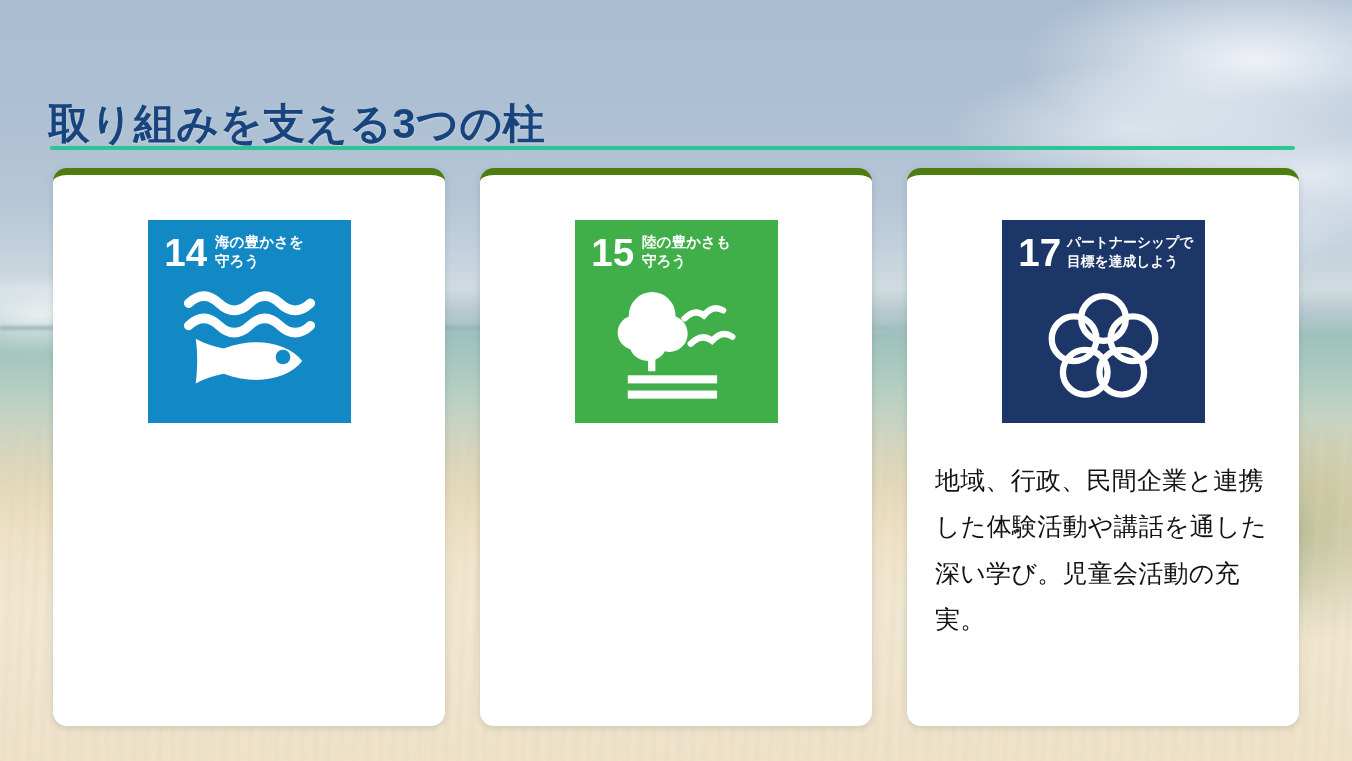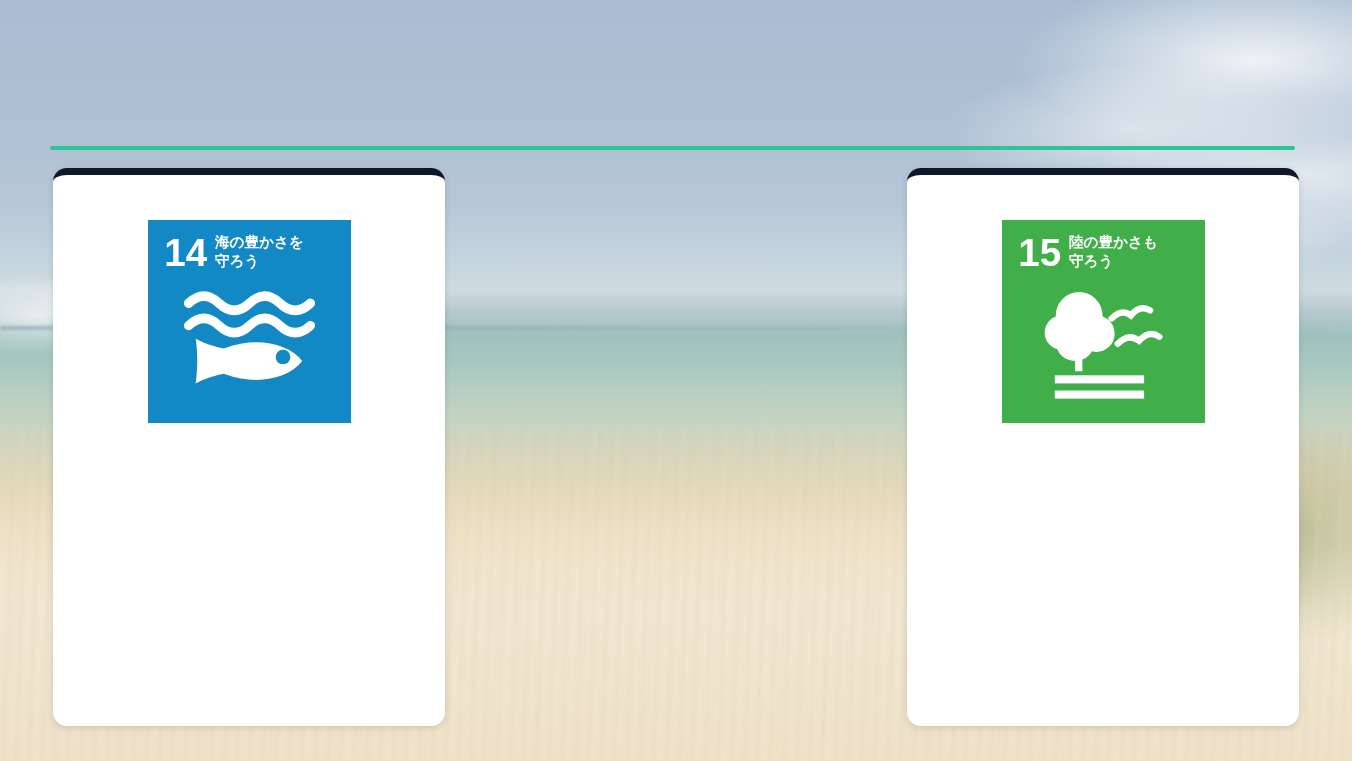--- a/index.html
+++ b/index.html
@@ -106,21 +106,21 @@
     height: 558px;
     display: flex;
     justify-content: space-between;
   }
   .card {
     position: relative;
     width: 392px;
     height: 558px;
     background: #ffffff;
     border-radius: 14px;
-    border-top: 7px solid #0f172a;
+    border-top: 7px solid #4d7c0f;
     box-sizing: border-box;
     box-shadow: 0 2px 7px rgba(40,60,80,0.16);
     display: flex;
     flex-direction: column;
     align-items: center;
     overflow: hidden;
   }
 
   
   .sdg-tile {
@@ -151,20 +151,21 @@
 </style>
 </head>
 <body>
 
 <div class="slide">
 
   <div class="bg-photo"></div>
   <div class="bg-sea-line"></div>
   <div class="bg-texture"></div>
 
+  <h1 class="page-title">取り組みを支える3つの柱</h1>
 
   <div class="title-rule"></div>
 
   <div class="cards">
 
     <div class="card">
       <div class="sdg-tile">
         <svg viewBox="0 0 100 100" xmlns="http://www.w3.org/2000/svg" aria-hidden="true">
           <rect x="0" y="0" width="100" height="100" fill="#1289c4"></rect>
           <text x="8" y="22.5" font-family="'Liberation Sans', sans-serif" font-size="19" font-weight="700" fill="#ffffff">14</text>
@@ -207,15 +208,34 @@
           </g>
 
           <g fill="#ffffff">
             <rect x="26" y="76.5" width="44" height="4"></rect>
             <rect x="26" y="84" width="44" height="4"></rect>
           </g>
         </svg>
       </div>
     </div>
 
+    <div class="card">
+      <div class="sdg-tile">
+        <svg viewBox="0 0 100 100" xmlns="http://www.w3.org/2000/svg" aria-hidden="true">
+          <rect x="0" y="0" width="100" height="100" fill="#1d3668"></rect>
+          <text x="8" y="22.5" font-family="'Liberation Sans', sans-serif" font-size="19" font-weight="700" fill="#ffffff">17</text>
+          <text x="32" y="13.5" font-family="'Liberation Sans', sans-serif" font-size="6.8" font-weight="700" fill="#ffffff">パートナーシップで</text>
+          <text x="32" y="22.8" font-family="'Liberation Sans', sans-serif" font-size="6.8" font-weight="700" fill="#ffffff">目標を達成しよう</text>
+
+          <g fill="none" stroke="#ffffff" stroke-width="3.1">
+            <circle cx="50" cy="48.5" r="11"></circle>
+            <circle cx="35.5" cy="58.5" r="11"></circle>
+            <circle cx="64.5" cy="58.5" r="11"></circle>
+            <circle cx="41" cy="75" r="11"></circle>
+            <circle cx="59" cy="75" r="11"></circle>
+          </g>
+        </svg>
+      </div>
+      <p class="card-text strong">地域、行政、民間企業と連携した体験活動や講話を通した深い学び。児童会活動の充実。</p>
+    </div>
 
   </div>
 </div>
 
 </body></html>

